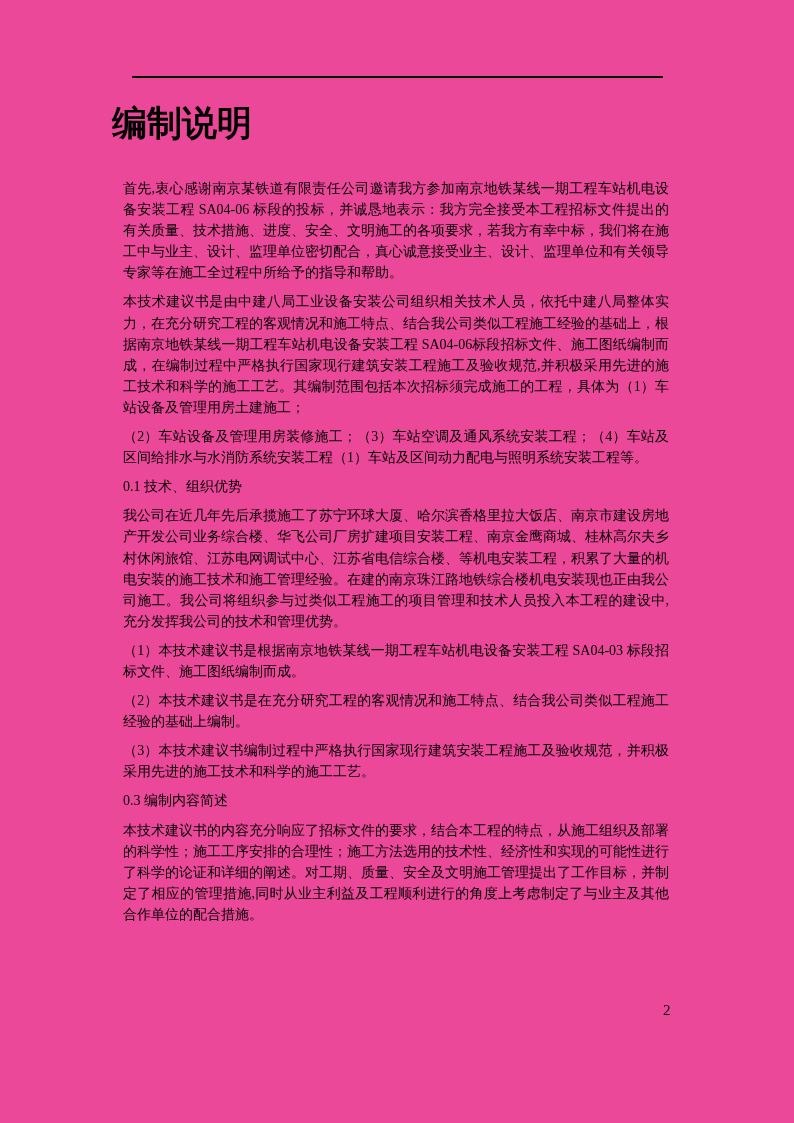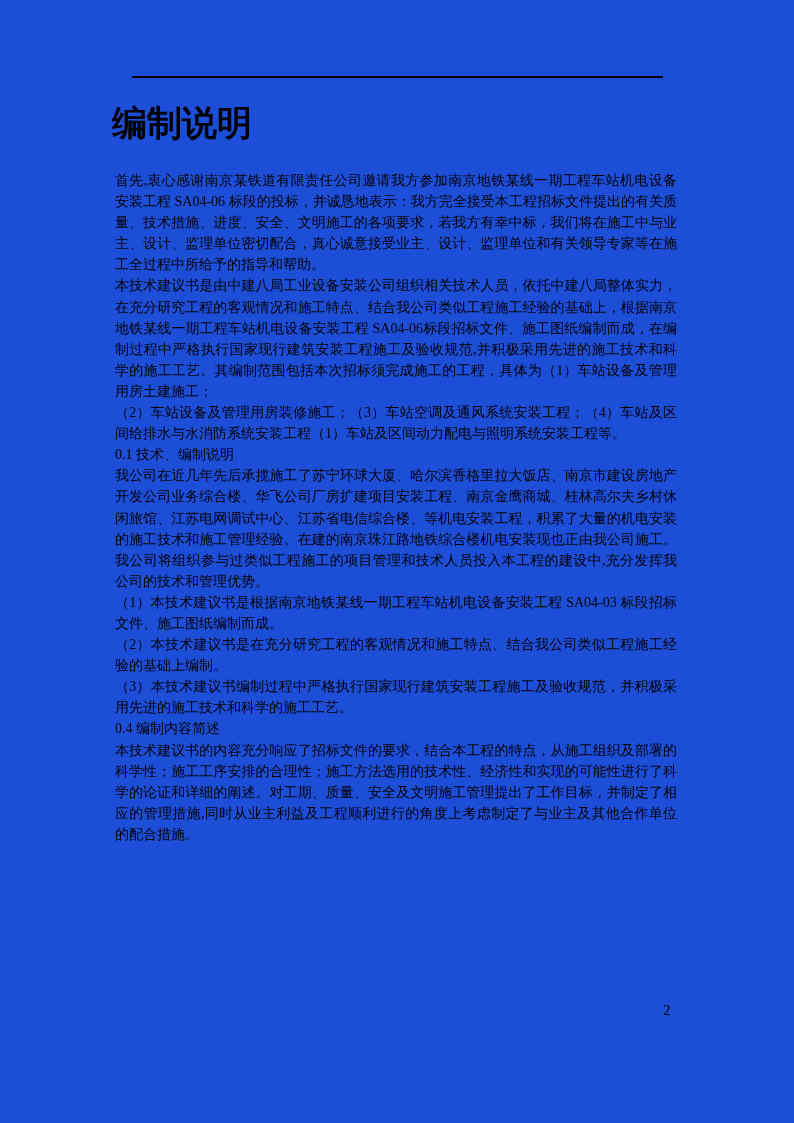--- a/index.html
+++ b/index.html
@@ -4,21 +4,21 @@
 <style>
   html, body {
     margin: 0;
     padding: 0;
     background: #ffffff;
   }
   .page {
     position: relative;
     width: 794px;
     height: 1123px;
-    background: #1d4ed8;
+    background: #ec4899;
     color: #000000;
     font-family: "Liberation Serif", "DejaVu Serif", serif;
     overflow: hidden;
   }
   .header-rule {
     position: absolute;
     left: 132px;
     top: 76px;
     width: 531px;
     height: 2px;
@@ -38,21 +38,21 @@
   .content {
     position: absolute;
     left: 115px;
     top: 170px;
     width: 562px;
     font-size: 14px;
     line-height: 21.1px;
     text-align: justify;
   }
   .content p {
-    margin: 0;
+    margin: 8px;
     padding: 0;
     word-break: break-all;
   }
   .page-number {
     position: absolute;
     left: 663px;
     top: 1001px;
     font-size: 15px;
     line-height: 18px;
   }
@@ -60,22 +60,22 @@
 </head>
 <body>
 
 <div class="page">
   <div class="header-rule"></div>
   <h1 class="doc-title">编制说明</h1>
   <div class="content" id="paragraphs">
       <p>首先,衷心感谢南京某铁道有限责任公司邀请我方参加南京地铁某线一期工程车站机电设备安装工程 SA04-06 标段的投标，并诚恳地表示：我方完全接受本工程招标文件提出的有关质量、技术措施、进度、安全、文明施工的各项要求，若我方有幸中标，我们将在施工中与业主、设计、监理单位密切配合，真心诚意接受业主、设计、监理单位和有关领导专家等在施工全过程中所给予的指导和帮助。</p>
       <p>本技术建议书是由中建八局工业设备安装公司组织相关技术人员，依托中建八局整体实力，在充分研究工程的客观情况和施工特点、结合我公司类似工程施工经验的基础上，根据南京地铁某线一期工程车站机电设备安装工程 SA04-06标段招标文件、施工图纸编制而成，在编制过程中严格执行国家现行建筑安装工程施工及验收规范,并积极采用先进的施工技术和科学的施工工艺。其编制范围包括本次招标须完成施工的工程，具体为（1）车站设备及管理用房土建施工；</p>
       <p>（2）车站设备及管理用房装修施工；（3）车站空调及通风系统安装工程；（4）车站及区间给排水与水消防系统安装工程（1）车站及区间动力配电与照明系统安装工程等。</p>
-      <p>0.1 技术、编制说明</p>
+      <p>0.1 技术、组织优势</p>
       <p>我公司在近几年先后承揽施工了苏宁环球大厦、哈尔滨香格里拉大饭店、南京市建设房地产开发公司业务综合楼、华飞公司厂房扩建项目安装工程、南京金鹰商城、桂林高尔夫乡村休闲旅馆、江苏电网调试中心、江苏省电信综合楼、等机电安装工程，积累了大量的机电安装的施工技术和施工管理经验。在建的南京珠江路地铁综合楼机电安装现也正由我公司施工。我公司将组织参与过类似工程施工的项目管理和技术人员投入本工程的建设中,充分发挥我公司的技术和管理优势。</p>
       <p>（1）本技术建议书是根据南京地铁某线一期工程车站机电设备安装工程 SA04-03 标段招标文件、施工图纸编制而成。</p>
       <p>（2）本技术建议书是在充分研究工程的客观情况和施工特点、结合我公司类似工程施工经验的基础上编制。</p>
       <p>（3）本技术建议书编制过程中严格执行国家现行建筑安装工程施工及验收规范，并积极采用先进的施工技术和科学的施工工艺。</p>
-      <p>0.4 编制内容简述</p>
+      <p>0.3 编制内容简述</p>
       <p>本技术建议书的内容充分响应了招标文件的要求，结合本工程的特点，从施工组织及部署的科学性；施工工序安排的合理性；施工方法选用的技术性、经济性和实现的可能性进行了科学的论证和详细的阐述。对工期、质量、安全及文明施工管理提出了工作目标，并制定了相应的管理措施,同时从业主利益及工程顺利进行的角度上考虑制定了与业主及其他合作单位的配合措施。</p>
     </div>
   <div class="page-number">2</div>
 </div>
 
 </body></html>

